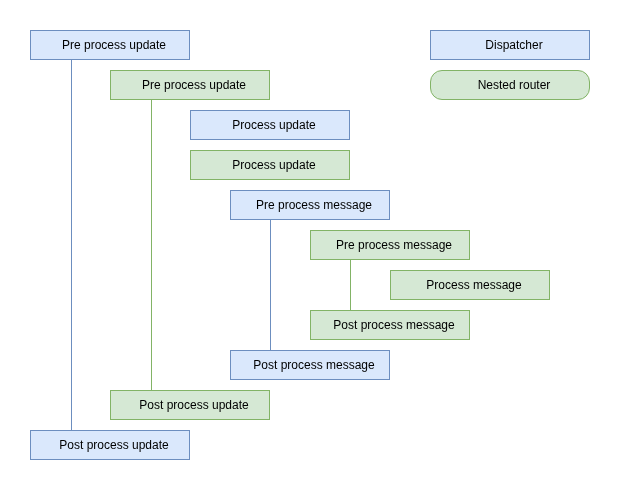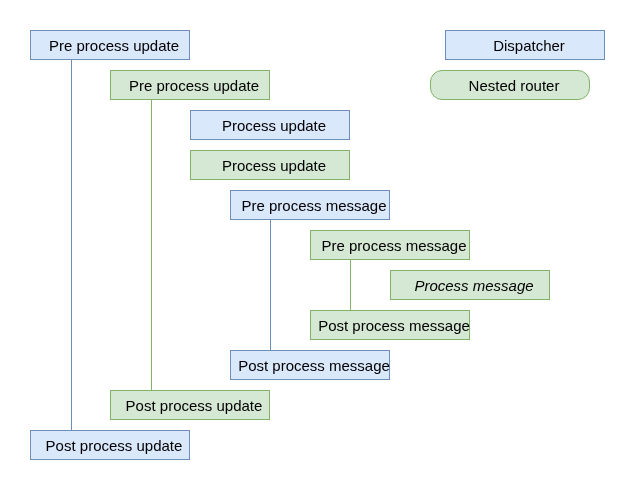--- a/index.html
+++ b/index.html
@@ -16,21 +16,21 @@
     font-family: "Liberation Sans", sans-serif;
   }
   .node {
     position: absolute;
     width: 160px;
     height: 30px;
     box-sizing: border-box;
     display: flex;
     align-items: center;
     justify-content: center;
-    font-size: 15px;
+    font-size: 12px;
     color: #000000;
     white-space: nowrap;
     text-align: center;
     padding-left: 8px;
   }
   .node.dispatcher {
     background: #dae8fc;
     border: 1px solid #6c8ebf;
   }
   .node.nested {
@@ -54,23 +54,23 @@
       <div class="connector dispatcher" style="left: 270px; top: 220px; height: 130px;"></div>
       <div class="connector nested" style="left: 350px; top: 260px; height: 50px;"></div>
     </div>
   <div>
       <div class="node dispatcher" style="left: 30px; top: 30px; width: 160px; height: 30px;">Pre process update</div>
       <div class="node nested" style="left: 110px; top: 70px; width: 160px; height: 30px;">Pre process update</div>
       <div class="node dispatcher" style="left: 190px; top: 110px; width: 160px; height: 30px;">Process update</div>
       <div class="node nested" style="left: 190px; top: 150px; width: 160px; height: 30px;">Process update</div>
       <div class="node dispatcher" style="left: 230px; top: 190px; width: 160px; height: 30px;">Pre process message</div>
       <div class="node nested" style="left: 310px; top: 230px; width: 160px; height: 30px;">Pre process message</div>
-      <div class="node nested" style="left: 390px; top: 270px; width: 160px; height: 30px; font-style: italic;">Process message</div>
+      <div class="node nested" style="left: 390px; top: 270px; width: 160px; height: 30px;">Process message</div>
       <div class="node nested" style="left: 310px; top: 310px; width: 160px; height: 30px;">Post process message</div>
       <div class="node dispatcher" style="left: 230px; top: 350px; width: 160px; height: 30px;">Post process message</div>
       <div class="node nested" style="left: 110px; top: 390px; width: 160px; height: 30px;">Post process update</div>
       <div class="node dispatcher" style="left: 30px; top: 430px; width: 160px; height: 30px;">Post process update</div>
     </div>
   <div>
-      <div class="node dispatcher" style="left: 430px; top: 30px; width: 160px; height: 30px; margin-left: 15px;">Dispatcher</div>
+      <div class="node dispatcher" style="left: 430px; top: 30px; width: 160px; height: 30px;">Dispatcher</div>
       <div class="node nested" style="left: 430px; top: 70px; width: 160px; height: 30px; border-radius: 12px;">Nested router</div>
     </div>
 </div>
 
 </body></html>

